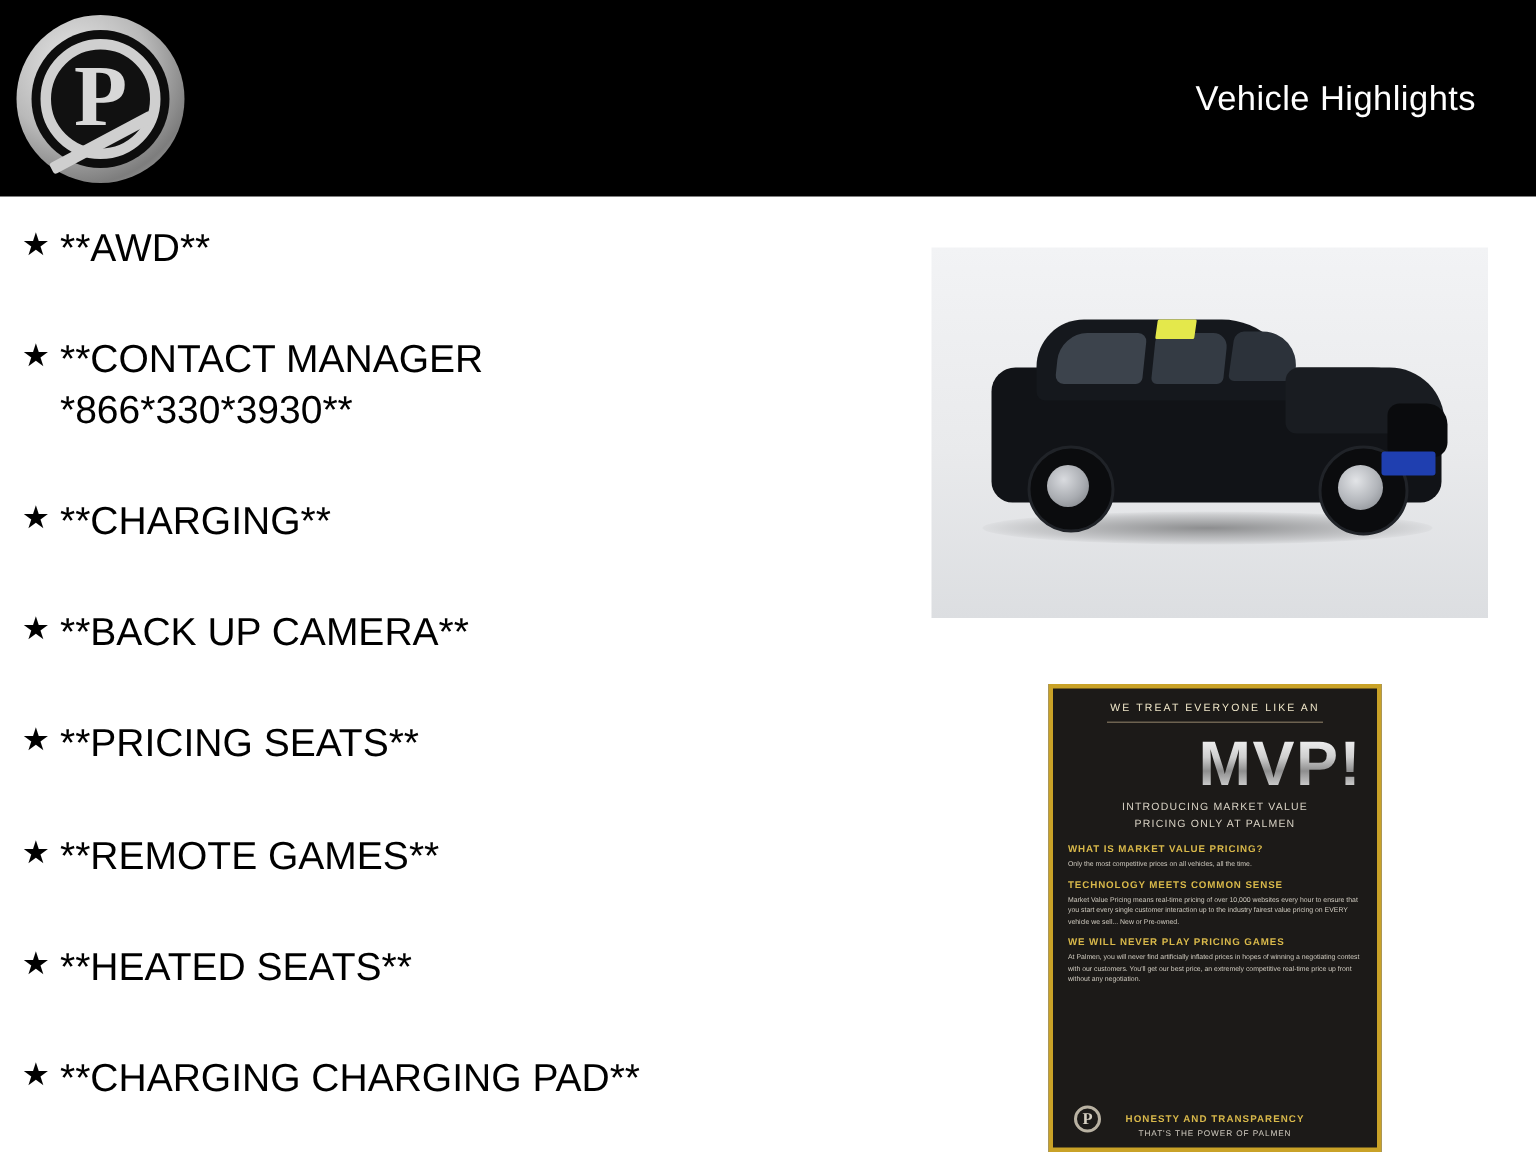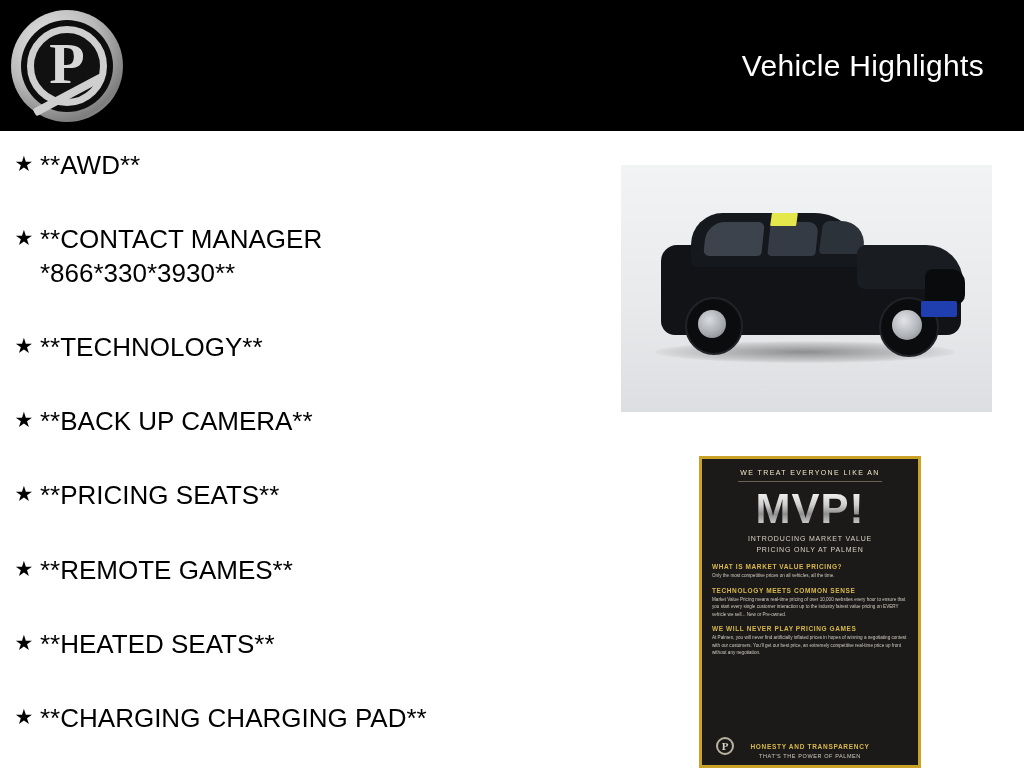--- a/index.html
+++ b/index.html
@@ -77,21 +77,21 @@
     position: absolute;
     left: 22px; top: 84px;
     width: 76px; height: 8px;
     background: #cfcfcf;
     transform: rotate(-28deg);
     transform-origin: center;
     border-radius: 2px;
   }
   .header-title {
     color: #ffffff;
-    font-size: 30px;
+    font-size: 23px;
     letter-spacing: 0.3px;
     white-space: nowrap;
   }
 
   
   .content {
     position: absolute;
     top: 131px; left: 0;
     width: 1024px;
     height: 637px;
@@ -264,21 +264,21 @@
     font-size: 7px;
     letter-spacing: 1.4px;
     margin-top: 2px;
   }
   .mvp-ad .ad-rule {
     height: 1px;
     background: #6d6250;
     margin: 5px 26px 6px 26px;
   }
   .mvp-ad .ad-title {
-    text-align: center;
+    text-align: right;
     font-size: 42px;
     font-weight: bold;
     line-height: 1;
     letter-spacing: 1px;
     background: linear-gradient(180deg, #ffffff 0%, #cfcfcf 40%, #8e8e8e 62%, #f2f2f2 100%);
     -webkit-background-clip: text;
     background-clip: text;
     color: transparent;
     margin: 2px 0 4px 0;
   }
@@ -357,21 +357,21 @@
       <span class="bullet">★</span>
       <span class="label">**AWD**</span>
     </li>
     <li class="highlight-item">
       <span class="bullet">★</span>
       <span class="label">**CONTACT MANAGER
 *866*330*3930**</span>
     </li>
     <li class="highlight-item">
       <span class="bullet">★</span>
-      <span class="label">**TECHNOLOGY**</span>
+      <span class="label">**CHARGING**</span>
     </li>
     <li class="highlight-item">
       <span class="bullet">★</span>
       <span class="label">**BACK UP CAMERA**</span>
     </li>
     <li class="highlight-item">
       <span class="bullet">★</span>
       <span class="label">**PRICING SEATS**</span>
     </li>
     <li class="highlight-item">

